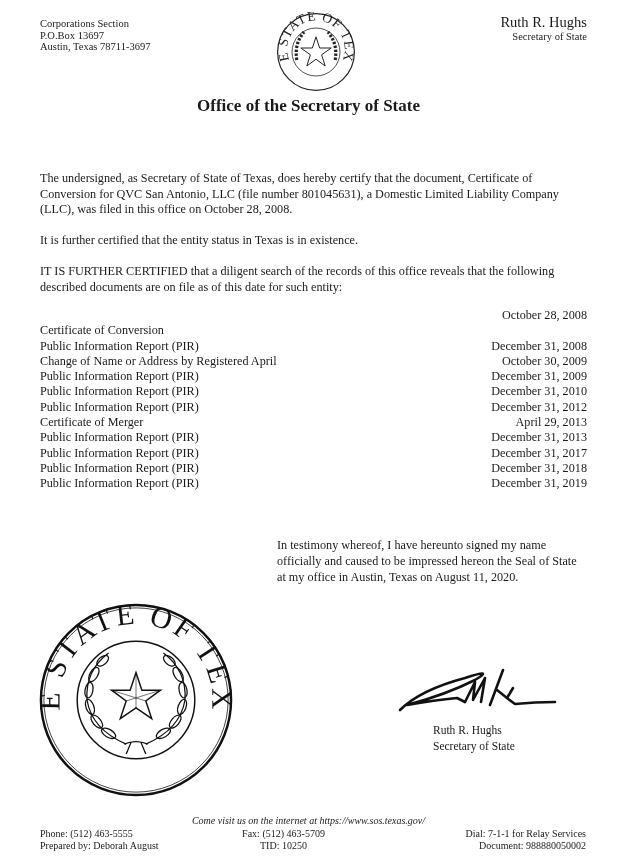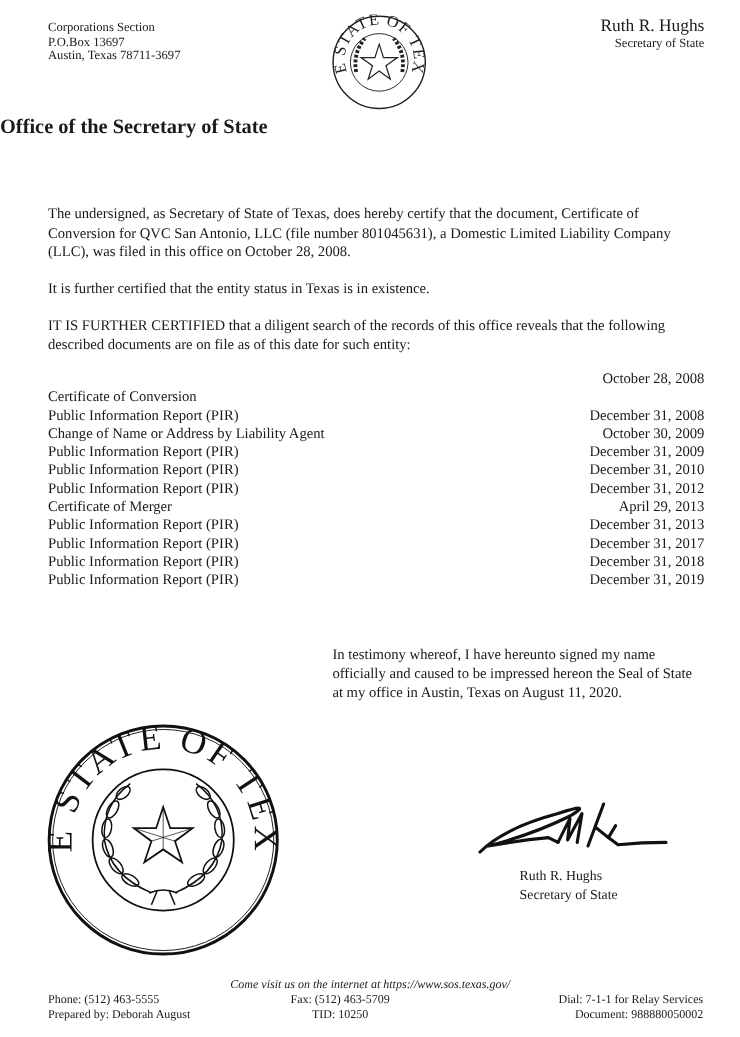--- a/index.html
+++ b/index.html
@@ -6,21 +6,21 @@
   body {
     width: 617px; height: 864px; position: relative; overflow: hidden;
     font-family: "Liberation Serif", "DejaVu Serif", serif; color: #1a1a1a;
   }
   .abs { position: absolute; }
   .addr { left: 40px; top: 18px; font-size: 10.5px; line-height: 11.5px; }
   .sos-top { right: 30px; top: 14px; text-align: right; }
   .sos-top .name { font-size: 14.5px; line-height: 16px; }
   .sos-top .title { font-size: 10.5px; line-height: 13px; }
   .seal-top { left: 276px; top: 12px; width: 80px; height: 80px; }
-  .office-title { left: 0; width: 617px; top: 96px; font-weight: bold; font-size: 17px; }
+  .office-title { left: 0; width: 617px; top: 96px; text-align: center; font-weight: bold; font-size: 17px; }
   .para { left: 40px; width: 550px; font-size: 12.2px; line-height: 15.5px; font-family: Liberation Serif, serif; }
   .p1 { top: 171px; }
   .p2 { top: 233px; }
   .p3 { top: 264px; }
   .doc-list { left: 40px; width: 547px; top: 308px; font-size: 12.2px; line-height: 15.3px; }
   .doc-row { display: flex; justify-content: space-between; height: 15.3px; }
   .testimony { left: 277px; top: 537px; width: 310px; font-size: 12.2px; line-height: 16px; }
   .seal-big { left: 38px; top: 602px; width: 196px; height: 196px; }
   .sig { left: 395px; top: 660px; width: 170px; height: 55px; }
   .sig-name { left: 433px; top: 722px; font-size: 11.5px; line-height: 16px; }
@@ -68,21 +68,21 @@
     </div>
   <div class="doc-row">
       <span>Certificate of Conversion</span>
       <span></span>
     </div>
   <div class="doc-row">
       <span>Public Information Report (PIR)</span>
       <span>December 31, 2008</span>
     </div>
   <div class="doc-row">
-      <span>Change of Name or Address by Liability Agent</span>
+      <span>Change of Name or Address by Registered April</span>
       <span>October 30, 2009</span>
     </div>
   <div class="doc-row">
       <span>Public Information Report (PIR)</span>
       <span>December 31, 2009</span>
     </div>
   <div class="doc-row">
       <span>Public Information Report (PIR)</span>
       <span>December 31, 2010</span>
     </div>

